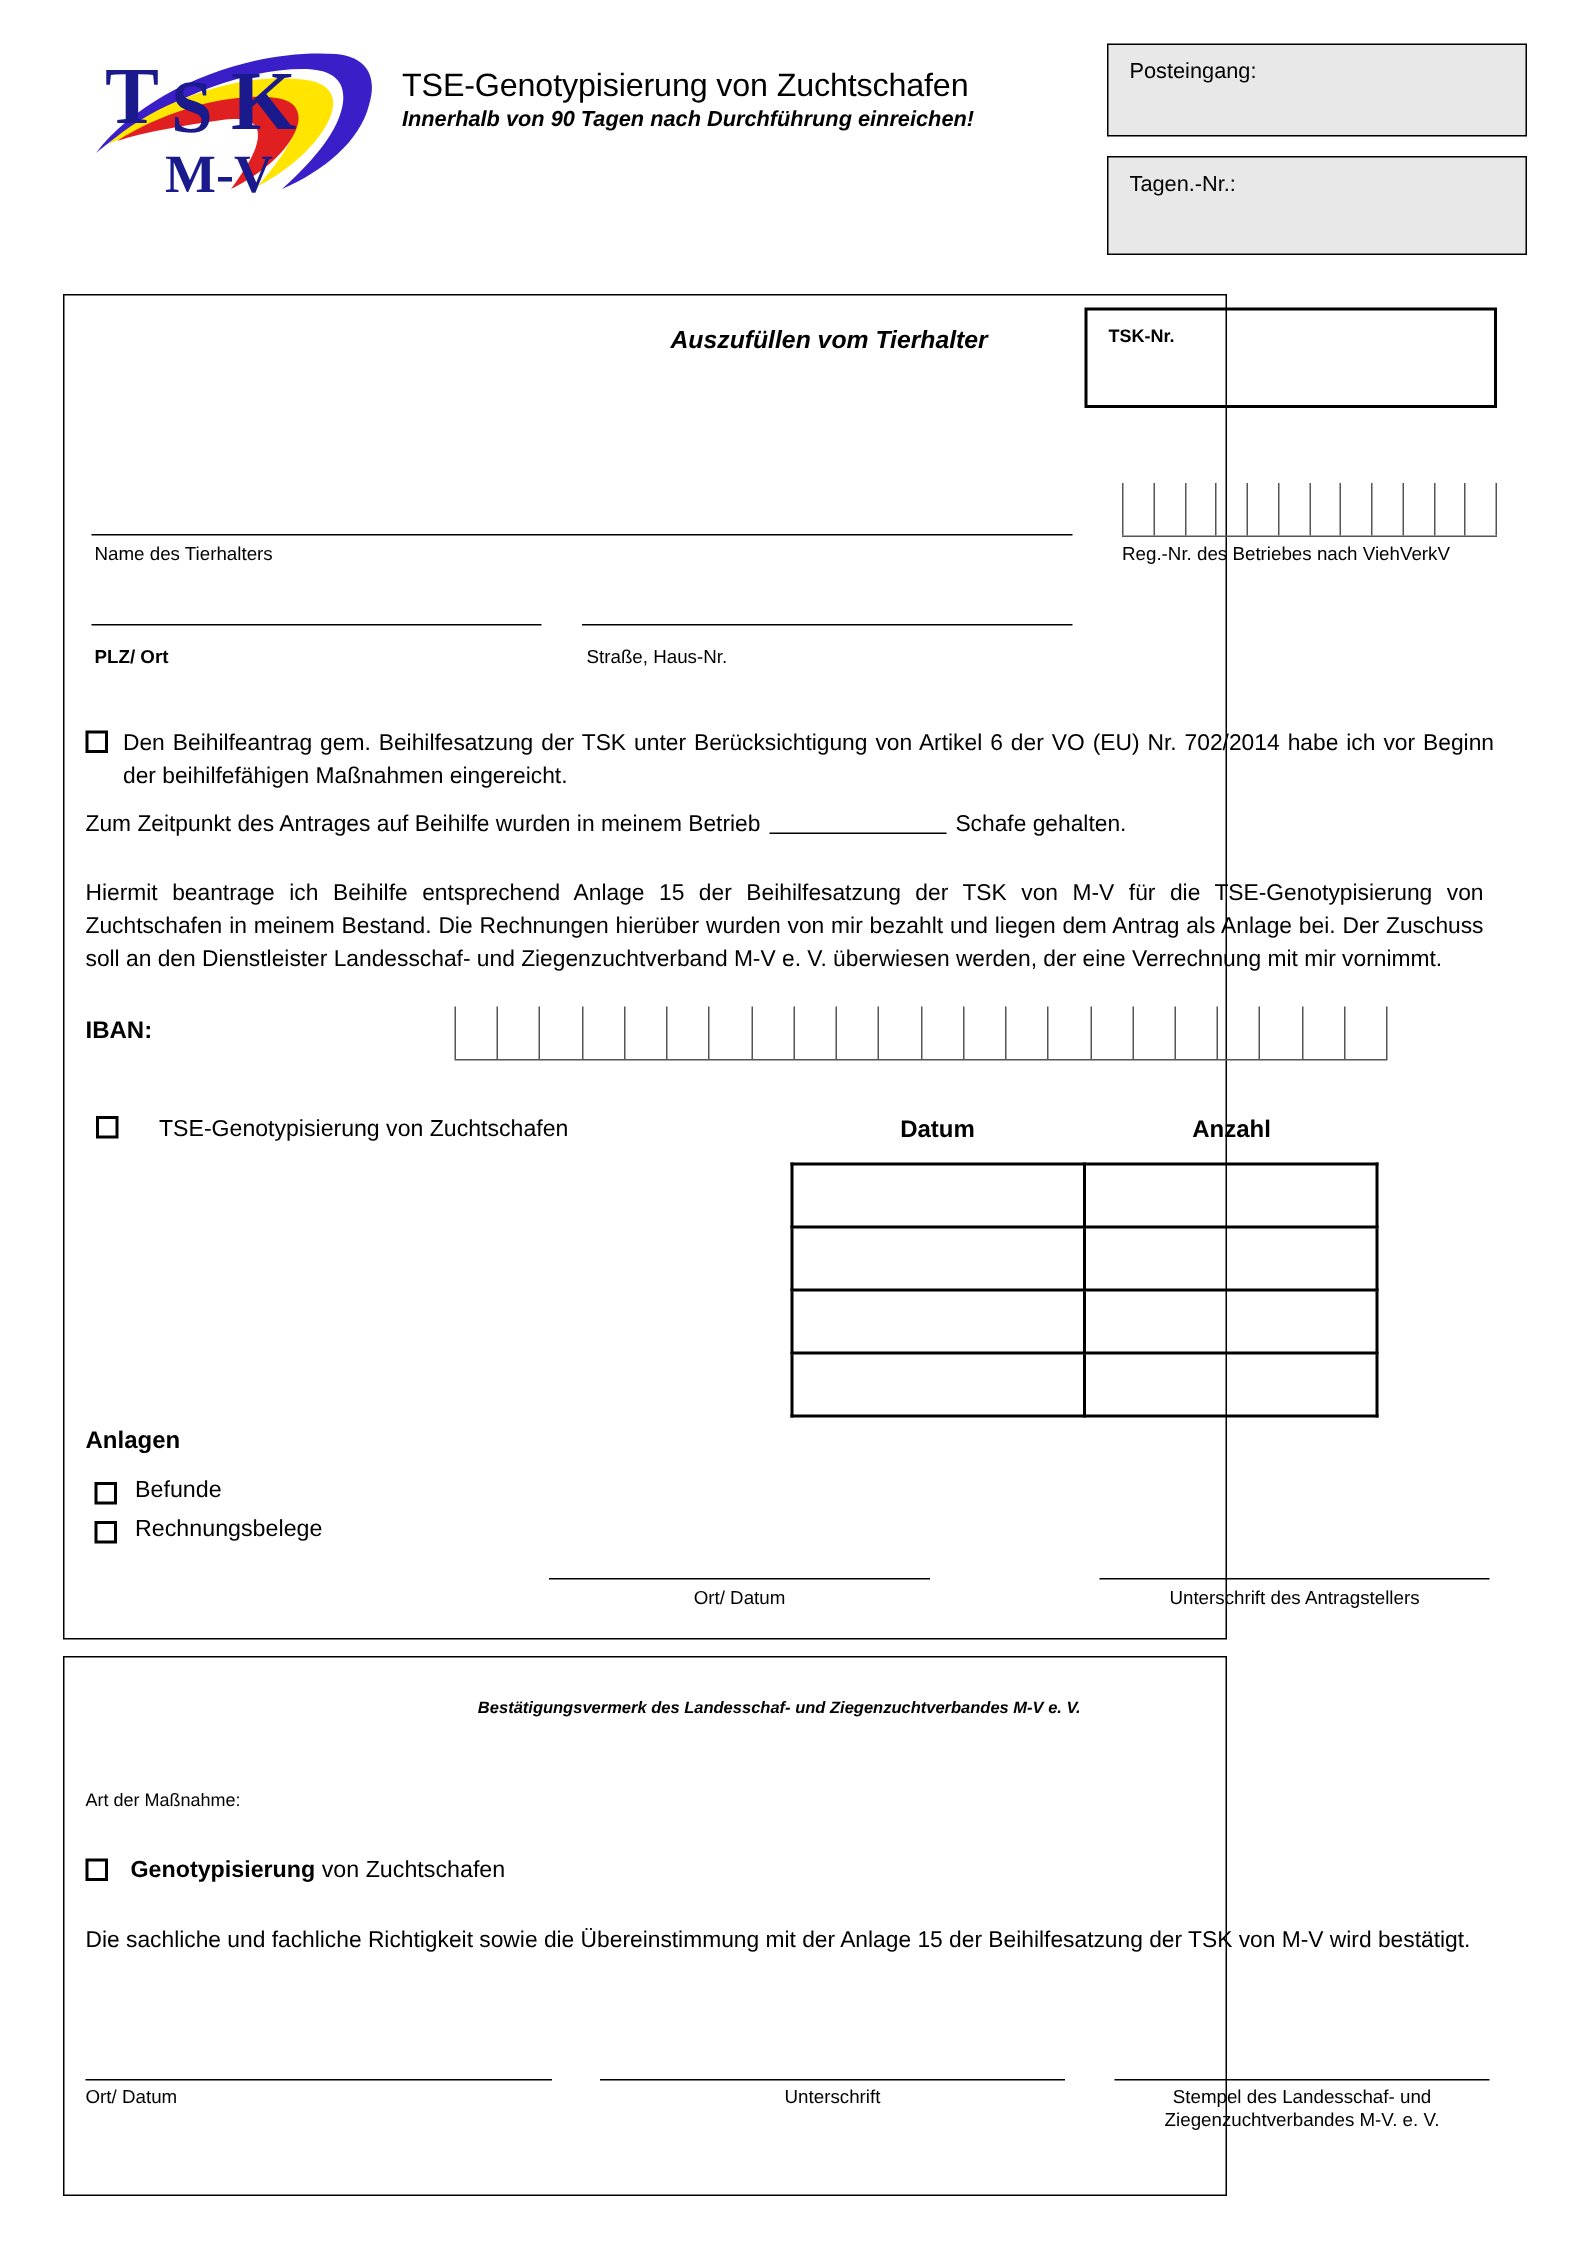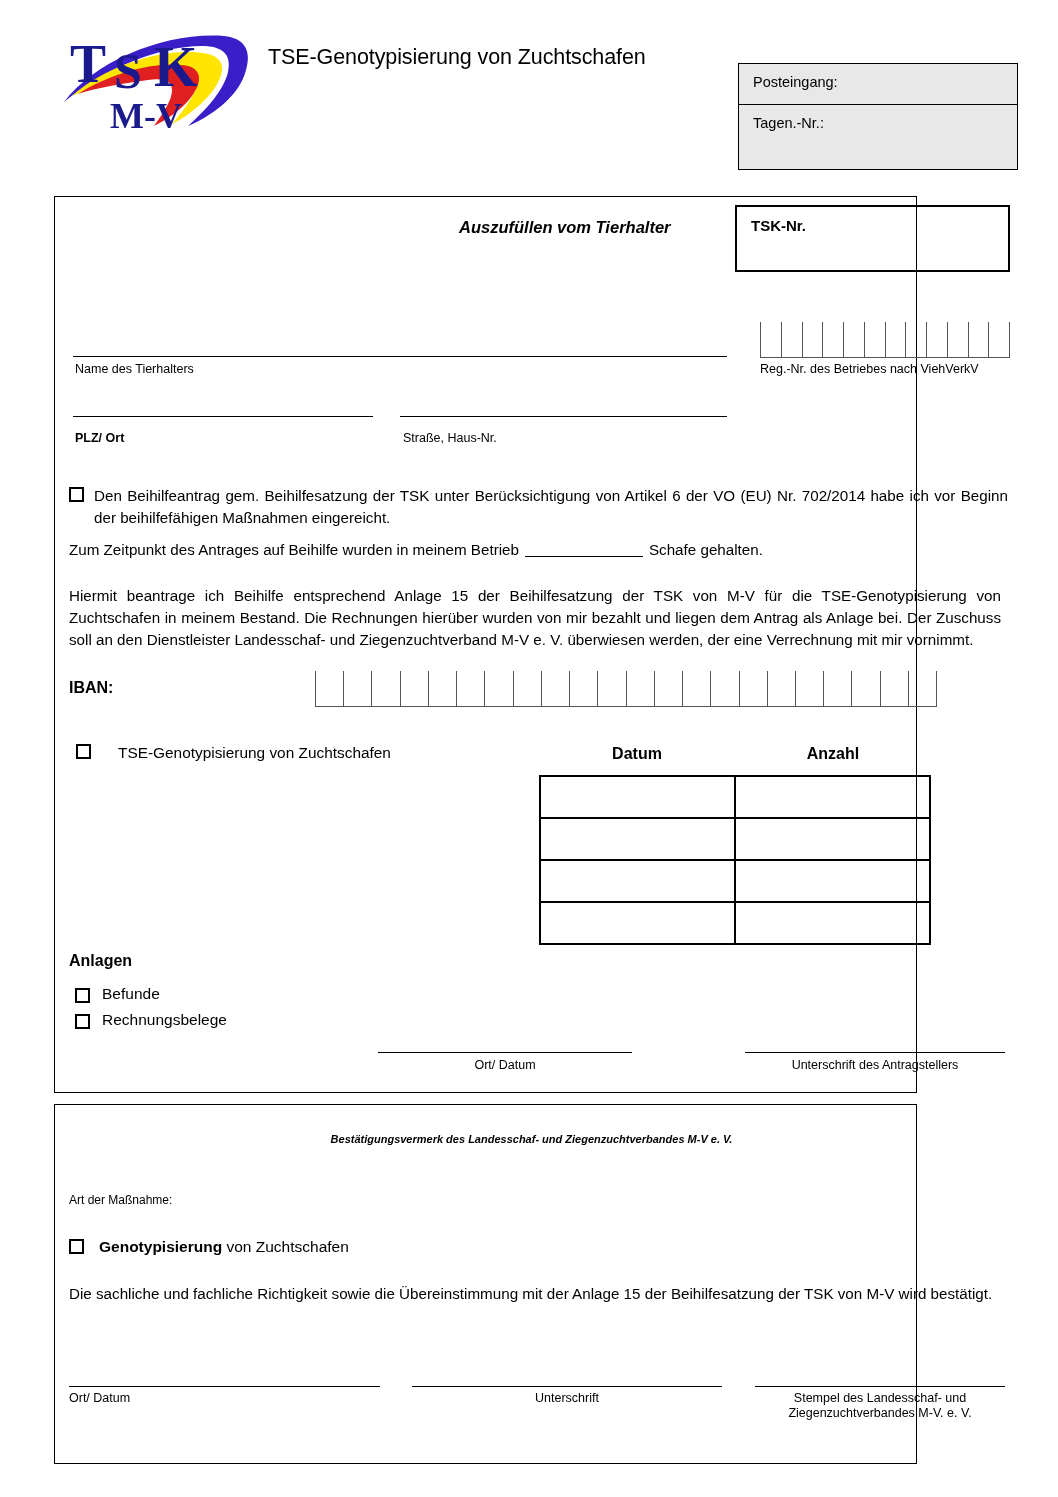--- a/index.html
+++ b/index.html
@@ -57,28 +57,28 @@
   .stampbox {
     position: absolute;
     left: 738px;
     width: 280px;
     background: #e8e8e8;
     border: 1.4px solid #000;
     box-sizing: border-box;
     font-size: 14.5px;
     padding: 10px 0 0 14px;
   }
-  .stampbox.post { top: 29px; height: 62px; margin-top: 34px; }
+  .stampbox.post { top: 29px; height: 62px; }
   .stampbox.bearb { top: 104px; height: 66px; }
 
   
   .formbox {
     position: absolute;
-    left: 54px;
-    width: 863px;
+    left: 42px;
+    width: 776px;
     border: 1.6px solid #000;
     box-sizing: border-box;
     background: #ffffff;
   }
   .box1 { top: 196px; height: 897px; }
   .box2 { top: 1104px; height: 360px; }
 
   
   .auszufuellen {
     position: absolute;
@@ -89,21 +89,21 @@
     white-space: nowrap;
   }
   .tsknr-box {
     position: absolute;
     left: 680px; top: 8px;
     width: 275px; height: 67px;
     border: 2.6px solid #000;
     box-sizing: border-box;
   }
   .tsknr-label {
-    font-size: 15px;
+    font-size: 12px;
     font-weight: bold;
     padding: 10px 0 0 14px;
   }
 
   .wline {
     position: absolute;
     border-bottom: 1.5px solid #000;
   }
   .wlabel {
     position: absolute;
@@ -247,20 +247,21 @@
                  C108 88 116 76 116 66 C116 56 106 54 92 56 C64 60 40 64 22 70 Z" fill="#e02020"></path>
         <text x="14" y="58" font-family="'Liberation Serif', serif" font-size="54" font-weight="bold" fill="#1a1a8c">T</text>
         <text x="58" y="64" font-family="'Liberation Serif', serif" font-size="50" font-weight="bold" fill="#1a1a8c">S</text>
         <text x="98" y="62" font-family="'Liberation Serif', serif" font-size="56" font-weight="bold" fill="#1a1a8c">K</text>
         <text x="54" y="104" font-family="'Liberation Serif', serif" font-size="36" font-weight="bold" fill="#1a1a8c">M-V</text>
       </svg>
     </div>
 
     <div class="title-block">
       <div class="title-l1">TSE-Genotypisierung von Zuchtschafen</div>
+      <div class="title-sub">Innerhalb von 90 Tagen nach Durchführung einreichen!</div>
     </div>
 
     <div class="stampbox post">
       <span>Posteingang:</span>
     </div>
     <div class="stampbox bearb">
       <span>Tagen.-Nr.:</span>
     </div>
   </div>
 

